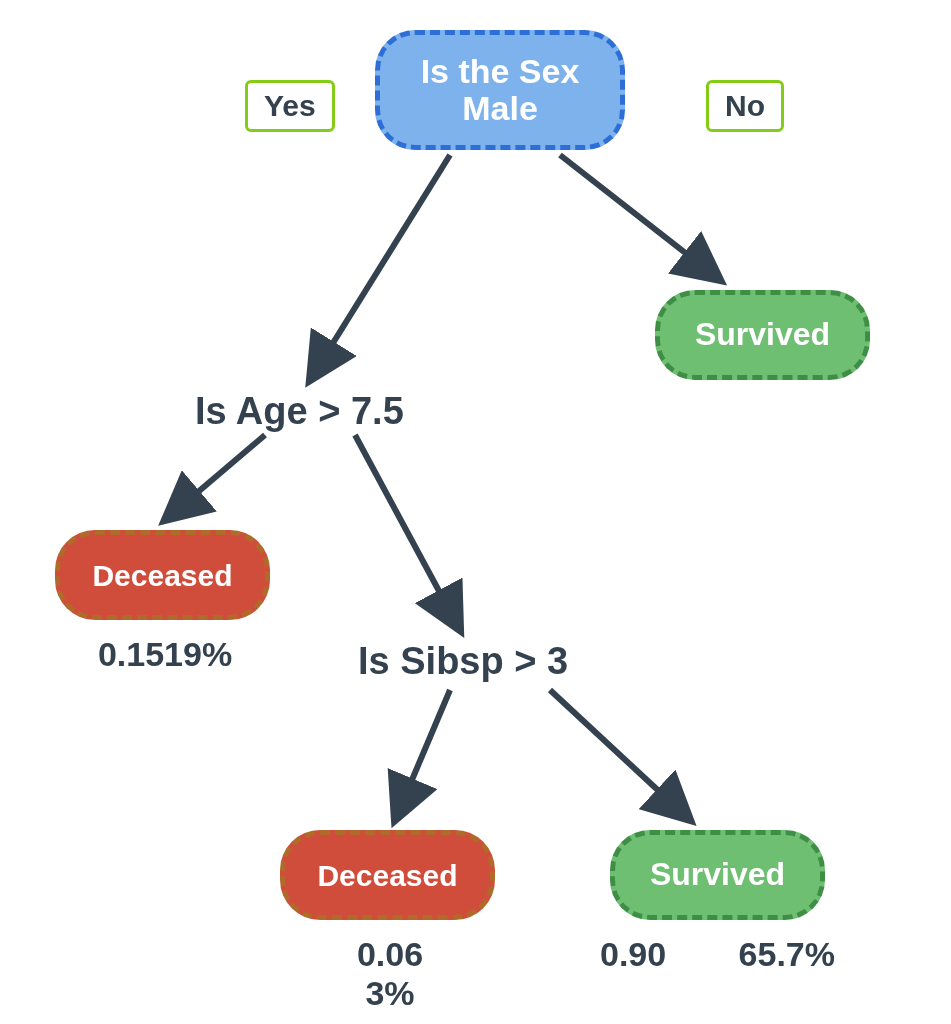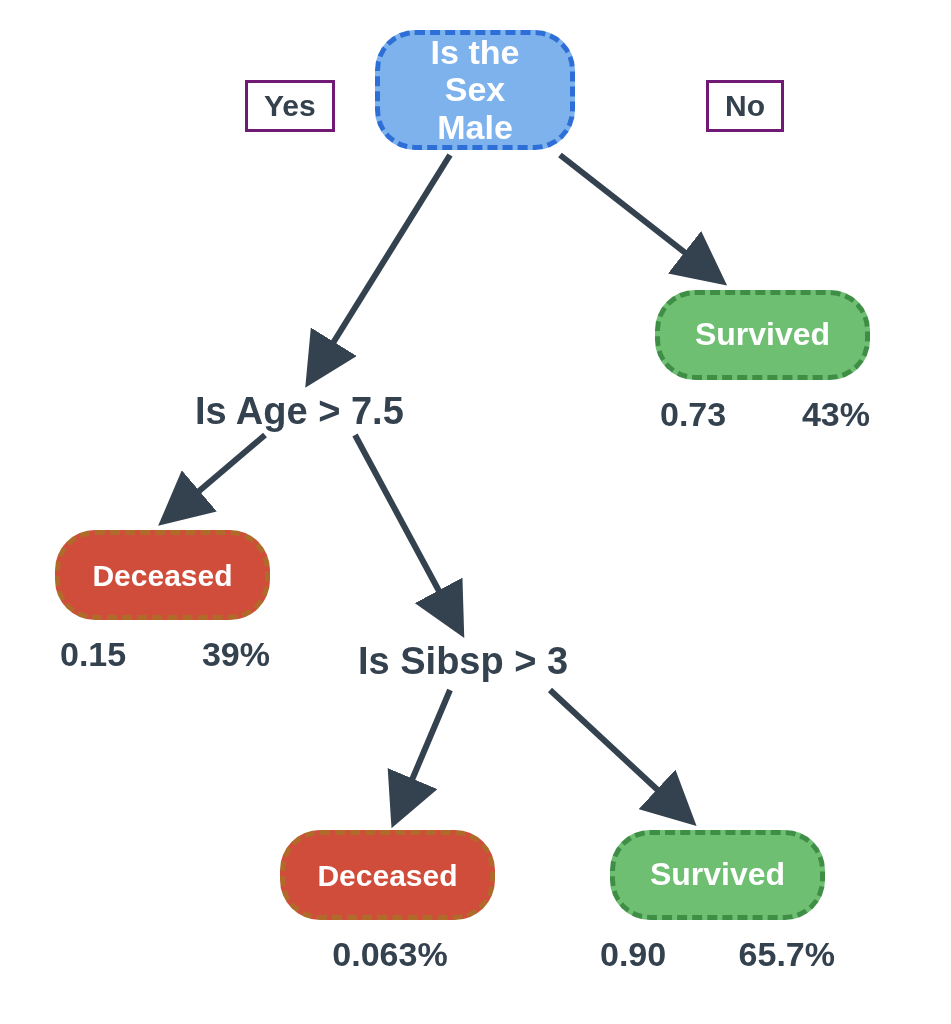--- a/index.html
+++ b/index.html
@@ -32,21 +32,21 @@
     justify-content: center;
     text-align: center;
     font-weight: 700;
     color: #ffffff;
     box-sizing: border-box;
     padding: 10px 18px;
     line-height: 1.1;
   }
   .node.root {
     left: 375px; top: 30px;
-    width: 200px; height: 120px;
+    width: 250px; height: 120px;
     background: #7EB2EC;
     border: 5px dashed #2D6FD6;
     font-size: 34px;
   }
   .node.survived1 {
     left: 655px; top: 290px;
     width: 215px; height: 90px;
     background: #6FBF73;
     border: 5px dashed #3E8E46;
     font-size: 32px;
@@ -83,27 +83,27 @@
   #q-sibsp { left: 358px; top: 640px; }
   .stats {
     position: absolute;
     font-size: 34px;
     font-weight: 800;
     color: #34414E;
     white-space: nowrap;
     text-align: center;
   }
   #stats-survived1 { left: 660px; top: 395px; width: 210px; display:flex; justify-content:space-between;}
-  #stats-deceased1 { left: 60px;  top: 635px; width: 210px; display:flex; justify-content:space-between;}
-  #stats-deceased2 { left: 290px; top: 935px; width: 200px; display:flex; justify-content:center;}
+  #stats-deceased1 { left: 60px;  top: 635px; width: 210px; display:flex; justify-content:center;}
+  #stats-deceased2 { left: 290px; top: 935px; width: 200px; display:flex; justify-content:flex-end;flex-direction:column;}
   #stats-survived2 { left: 600px; top: 935px; width: 235px; display:flex; justify-content:space-between;gap:16px;}
   .branch-label {
     position: absolute;
-    border: 3px solid #701a75;
-    border-radius: 0;
+    border: 3px solid #84cc16;
+    border-radius: 6px;
     background: #fff;
     padding: 6px 16px;
     font-size: 30px;
     font-weight: 700;
     color: #34414E;
   }
   #lbl-yes { left: 245px; top: 80px; }
   #lbl-no  { left: 700px; top: 80px; margin-left: 6px; }
 </style>
 </head>
@@ -137,33 +137,29 @@
       <span>Male</span>
     </div>
   </div>
 
   <div id="lbl-yes" class="branch-label">Yes</div>
   <div id="lbl-no" class="branch-label">No</div>
 
   <div class="node survived1">
     <span>Survived</span>
   </div>
-  <div id="stats-survived1" class="stats">
-    <span>0.73</span>
-    <span>43%</span>
-  </div>
 
   <div id="q-age" class="decision">Is Age &gt; 7.5</div>
 
   <div class="node deceased1">
     <span>Deceased</span>
   </div>
   <div id="stats-deceased1" class="stats">
     <span>0.15</span>
-    <span>39%</span>
+    <span>19%</span>
   </div>
 
   <div id="q-sibsp" class="decision">Is Sibsp &gt; 3</div>
 
   <div class="node deceased2">
     <span>Deceased</span>
   </div>
   <div id="stats-deceased2" class="stats">
     <span>0.06</span>
     <span>3%</span>

